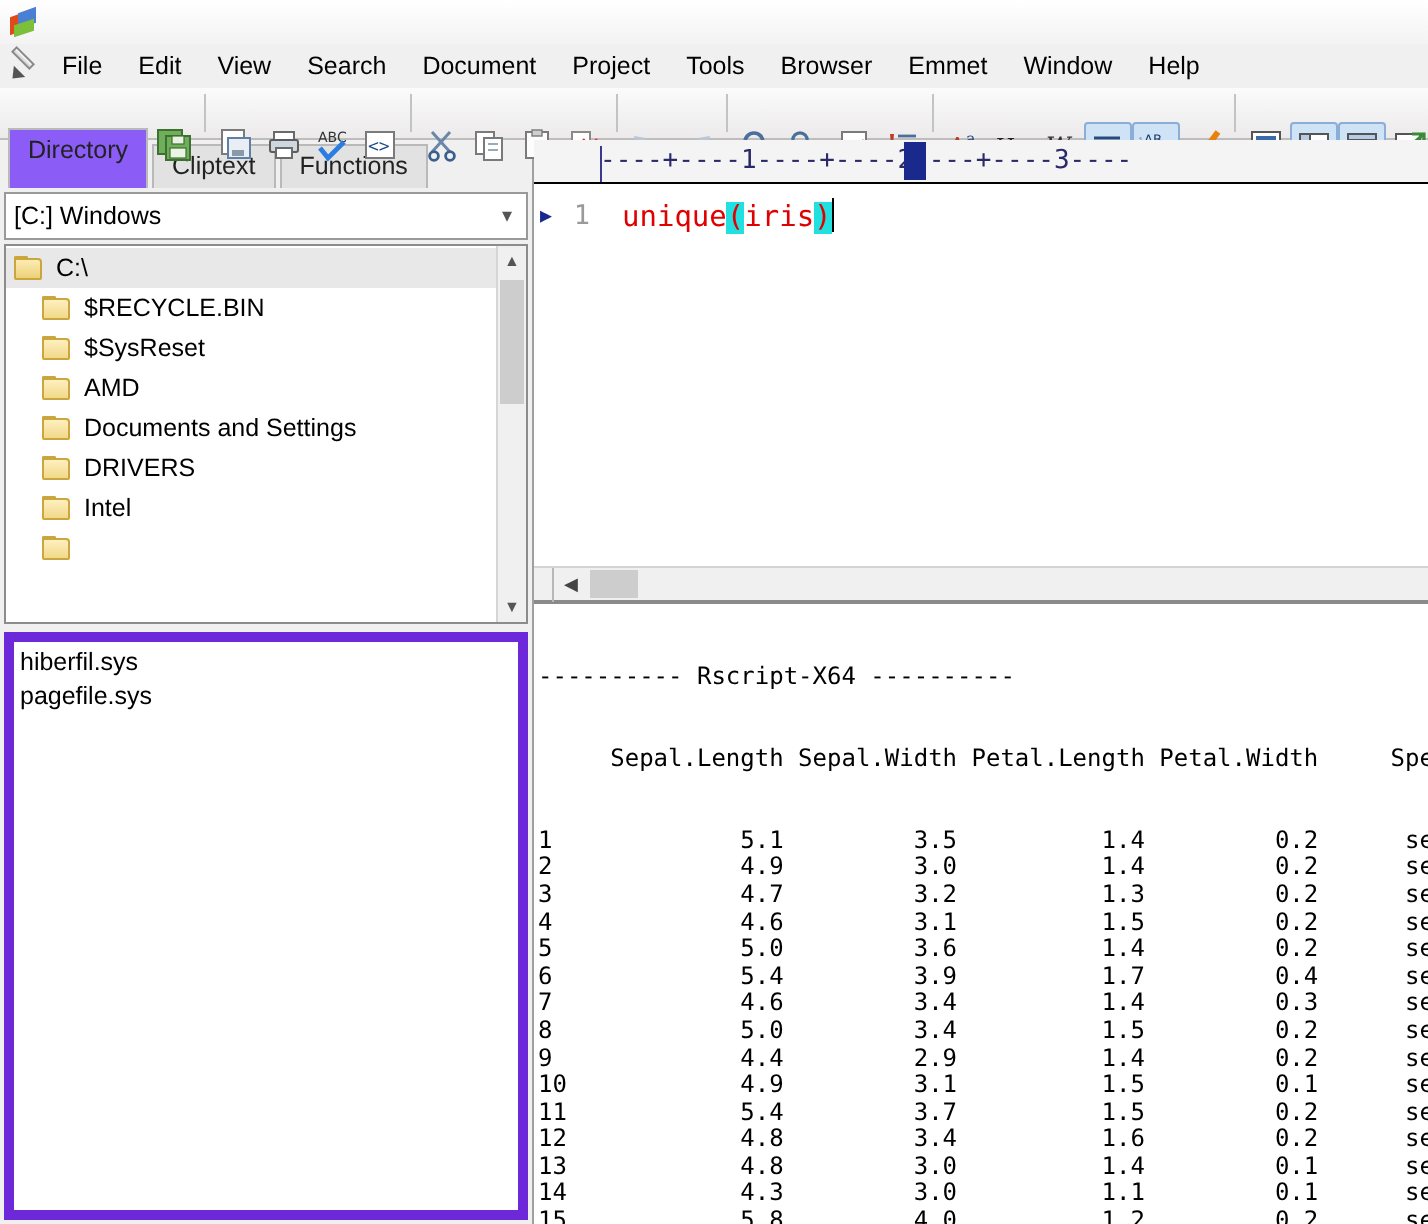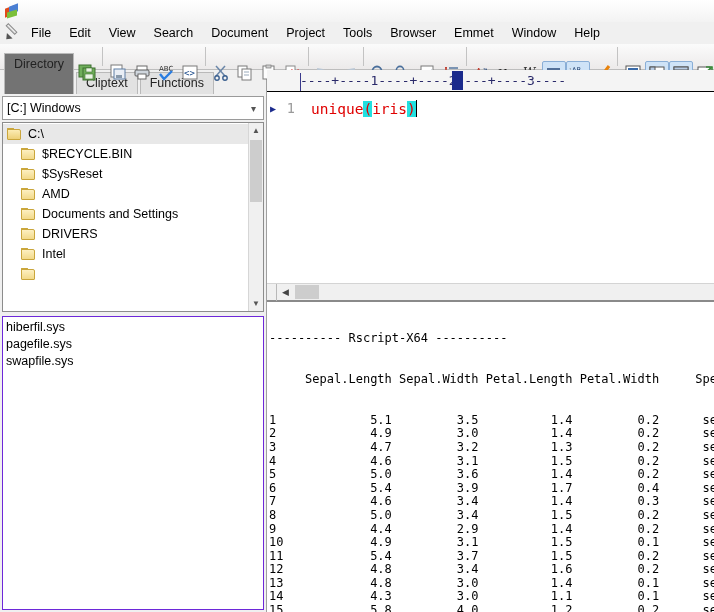--- a/index.html
+++ b/index.html
@@ -66,21 +66,21 @@
   .main{ display:flex; height:calc(612px - 70px); }
 
   
   .leftpane{ width:266px; flex:0 0 266px; display:flex; flex-direction:column; background:#f0f0f0; }
   .tabrow{ height:24px; display:flex; align-items:flex-end; padding-left:4px; background:#f0f0f0; }
   .tab{
     padding:3px 9px 4px 9px; font-size:12.5px; background:#e2e2e2;
     border:1px solid #b9b9b9; border-bottom:none; margin-right:2px;
     color:#222; cursor:default;
   }
-  .tab.sel{ background:#737373; font-weight:400; padding-bottom:23px; position:relative; z-index:2; }
+  .tab.sel{ background:#8b5cf6; font-weight:400; padding-bottom:12px; position:relative; z-index:2; }
   .combo{
     height:24px; margin:2px 2px 0 2px; background:#fff; border:1px solid #9a9a9a;
     display:flex; align-items:center; padding:0 4px; font-size:12.5px;
   }
   .combo .val{ flex:1; }
   .combo .arrow{ color:#555; font-size:10px; padding-right:3px; }
 
   .treewrap{
     flex:0 0 190px; margin:2px 2px 0 2px; background:#fff;
     border:1px solid #8c8c8c; display:flex; overflow:hidden; position:relative;
@@ -103,21 +103,21 @@
   .folder.open .back{ background:linear-gradient(#fcecb4,#edd078); }
 
   .vscroll{
     width:15px; flex:0 0 15px; background:#f0f0f0; border-left:1px solid #d6d6d6;
     display:flex; flex-direction:column; justify-content:space-between; position:relative;
   }
   .vscroll .btn{ height:15px; display:flex; align-items:center; justify-content:center; font-size:8px; color:#555; background:#f0f0f0;}
   .vscroll .thumb{ position:absolute; left:1px; top:17px; width:12px; height:62px; background:#cdcdcd; }
 
   .filelist{
-    flex:1; margin:4px 2px 2px 2px; background:#fff; border:1px solid #6d28d9;
+    flex:1; margin:4px 2px 2px 2px; background:#fff; border:5px solid #6d28d9;
     padding:3px 0 0 3px; overflow:hidden;
   }
   .file-row{ height:17px; font-size:12.5px; white-space:nowrap; }
 
   
   .rightpane{ flex:1; display:flex; flex-direction:column; background:#fff; border-left:1px solid #a0a0a0;}
   .ruler{
     height:22px; background:#f4f4f4; border-bottom:1px solid #000;
     position:relative; overflow:hidden; font-family:"DejaVu Sans Mono", monospace;
     font-size:13px; color:#2a2a6a;
@@ -468,21 +468,20 @@
       <div class="vscroll">
         <div class="btn">▲</div>
         <div class="thumb"></div>
         <div class="btn">▼</div>
       </div>
     </div>
 
     <div class="filelist">
       <div class="file-row">hiberfil.sys</div>
       <div class="file-row">pagefile.sys</div>
-      <div class="file-row">swapfile.sys</div>
     </div>
   </div>
 
   <div class="rightpane">
 
     <div class="ruler">
       <div class="gut"></div>
       <div class="vline" style="left:33px"></div>
       <div class="marks">----+----1----+----2----+----3----</div>
       <div class="caretblk" style="left:185px"></div>

